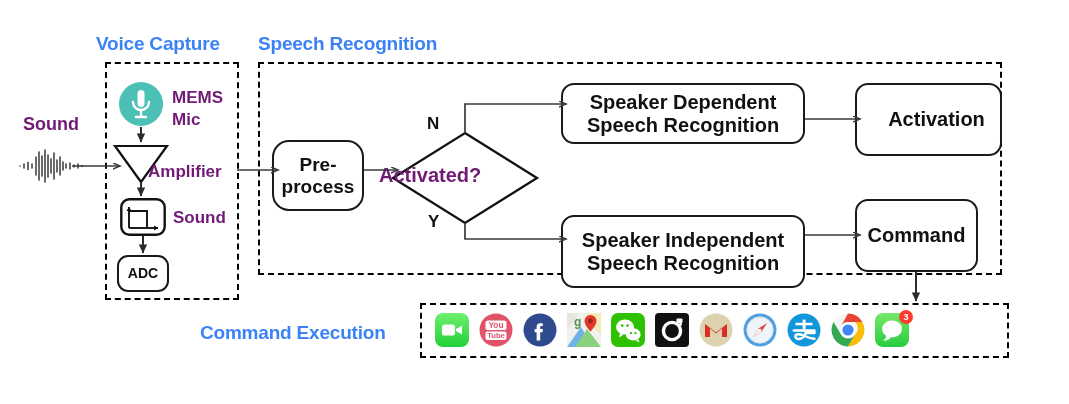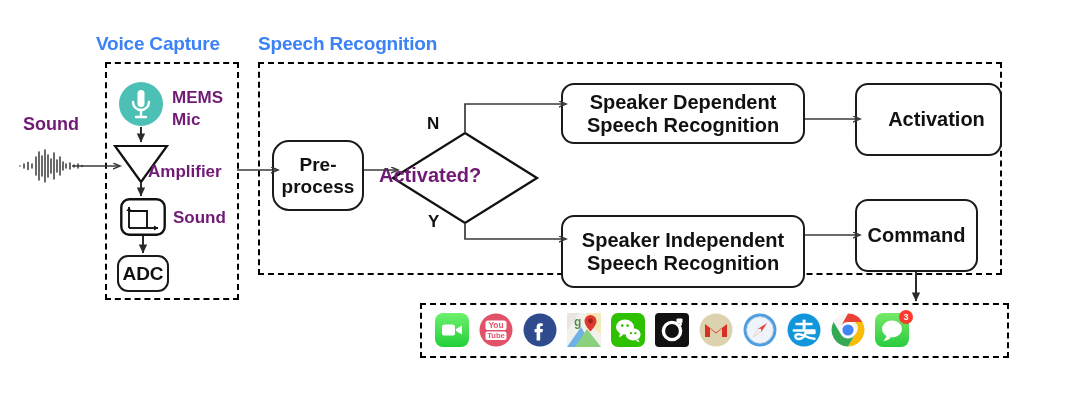--- a/index.html
+++ b/index.html
@@ -95,20 +95,21 @@
 </style>
 </head>
 <body>
 
 <div id="canvas">
 
   <div class="abs group-title" style="left:96px;top:33px;">Voice Capture</div>
 
   <div class="abs group-title" style="left:258px;top:33px;">Speech Recognition</div>
 
+  <div class="abs group-title" style="left:200px;top:322px;">Command Execution</div>
 
   <div class="abs dashed-box" style="left:105px;top:62px;width:134px;height:238px;"></div>
 
   <div class="abs dashed-box" style="left:258px;top:62px;width:744px;height:213px;"></div>
 
   <div class="abs dashed-box" style="left:420px;top:303px;width:589px;height:55px;"></div>
 
   <div class="abs lbl" style="left:23px;top:114px;font-size:18px;">Sound</div>
 
   <div class="abs" style="left:18px;top:148px;width:82px;height:36px;">
@@ -161,21 +162,21 @@
       <rect x="1.3" y="1.3" width="43.4" height="35.4" rx="8" fill="#ffffff" stroke="#111111" stroke-width="2.4"></rect>
       <path d="M9 30 L9 9" stroke="#111111" stroke-width="1.9" fill="none"></path>
       <path d="M9 9 l-2.6 4 h5.2 z" fill="#111111"></path>
       <path d="M9 30 L38 30" stroke="#111111" stroke-width="1.9" fill="none"></path>
       <path d="M38 30 l-4 -2.6 v5.2 z" fill="#111111"></path>
       <path d="M9 13 L27 13 L27 30" stroke="#111111" stroke-width="1.9" fill="none"></path>
     </svg>
   </div>
   <div class="abs lbl" style="left:173px;top:208px;">Sound</div>
 
-  <div class="abs rbox small" style="left:117px;top:255px;width:52px;height:37px;font-size:19px;">ADC</div>
+  <div class="abs rbox small" style="left:117px;top:255px;width:52px;height:37px;font-size:14px;">ADC</div>
 
   <div class="abs rbox" style="left:272px;top:140px;width:92px;height:71px;font-size:19px;flex-direction:column;border-radius:17px;">
     <span>Pre-</span>
     <span>process</span>
   </div>
 
   <div class="abs" style="left:390px;top:130px;width:150px;height:96px;">
     <svg class="inline" width="150" height="96" viewBox="0 0 150 96">
       <polygon points="75,3 147,48 75,93 3,48" fill="#ffffff" stroke="#111111" stroke-width="2.3" stroke-linejoin="miter"></polygon>
     </svg>

